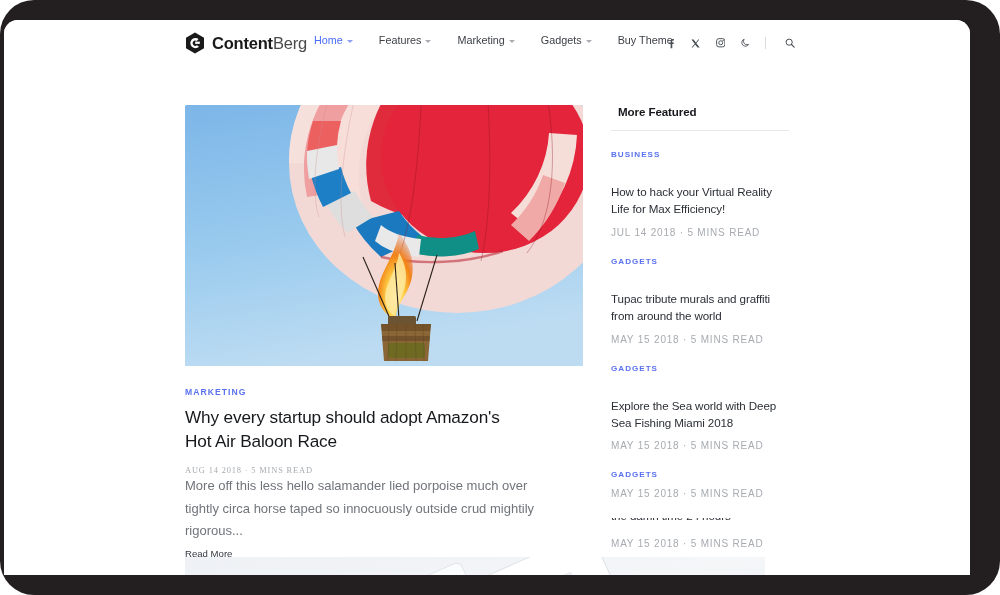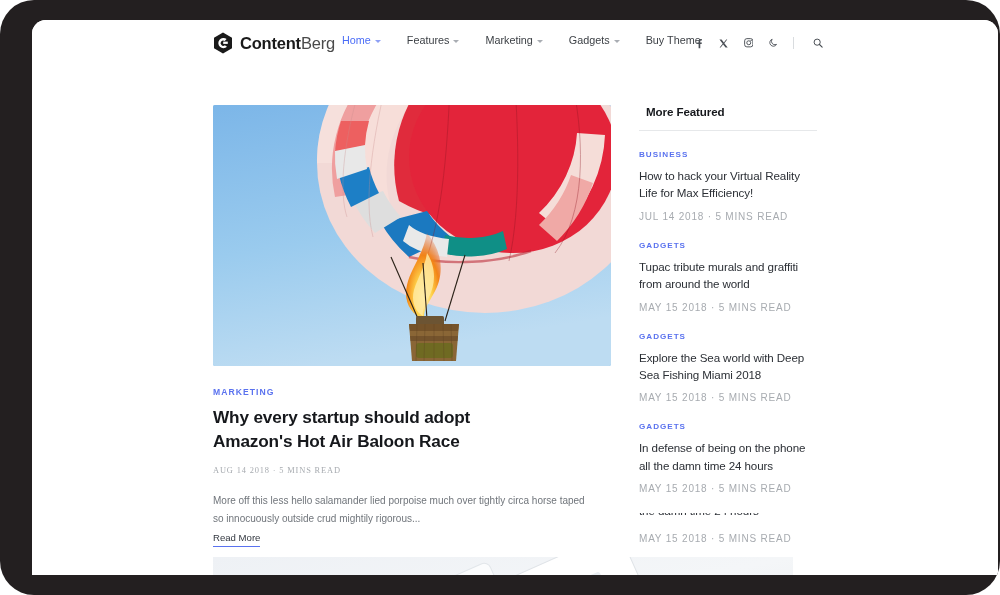--- a/index.html
+++ b/index.html
@@ -16,21 +16,21 @@
   #device-frame {
     position: absolute;
     left: 0; top: 0;
     width: 1000px; height: 595px;
     background: #231f20;
     border-radius: 34px;
     overflow: hidden;
   }
   #viewport {
     position: absolute;
-    left: 32px; top: 20px;
+    left: 4px; top: 20px;
     width: 966px; height: 555px;
     background: #ffffff;
     border-radius: 14px 14px 0 0;
     overflow: hidden;
   }
 
   
   #site-header {
     position: absolute;
     left: 0; top: 0;
@@ -145,40 +145,39 @@
     color: #5a72ef;
     text-transform: uppercase;
     cursor: pointer;
     display: block;
   }
   #featured-cat { margin-top: 21px; }
 
   #featured-title {
     margin-top: 9px;
     font-size: 17.2px;
-    font-weight: 700;
+    font-weight: 400;
     line-height: 1.38;
     color: #16181c;
     letter-spacing: -0.15px;
     cursor: pointer;
     max-width: 330px;
   }
   .meta-line {
     font-size: 8.4px;
     letter-spacing: 0.85px;
     color: #a7abb0;
     text-transform: uppercase;
     font-weight: 400;
     font-family: Liberation Serif, serif;
   }
   #featured-meta { margin-top: 13px; }
 
   #featured-excerpt {
-    margin-top: 17px;
-    font-size: 10px;
+    font-size: 13px;
     line-height: 1.72;
     color: #70757b;
     max-width: 375px;
   }
   #read-more-link {
     display: inline-block;
     margin-top: 5px;
     font-size: 9.6px;
     color: #333840;
     border-bottom: 1.4px solid #5a72ef;
@@ -219,21 +218,21 @@
   }
   #sidebar-rule {
     margin-top: 12px;
     height: 1px;
     background: #e6e8ea;
     width: 178px;
   }
   .side-item { margin-top: 19px; }
   .side-item .cat-label { font-size: 8.1px; letter-spacing: 1px; }
   .side-title {
-    margin-top: 8px;
+    margin-top: 24px;
     font-size: 11.6px;
     font-weight: 400;
     line-height: 1.5;
     color: #2b2f35;
     letter-spacing: -0.1px;
     cursor: pointer;
   }
   .side-meta {
     margin-top: 9px;
     font-size: 10px;
@@ -486,21 +485,20 @@
         </div>
 
         <div class="side-item">
           <span class="cat-label">GADGETS</span>
           <div class="side-title">Explore the Sea world with Deep Sea Fishing Miami 2018</div>
           <div class="side-meta">MAY 15 2018 · 5 MINS READ</div>
         </div>
 
         <div class="side-item">
           <span class="cat-label">GADGETS</span>
-          <div class="side-title">In defense of being on the phone all the damn time 24 hours</div>
           <div class="side-meta">MAY 15 2018 · 5 MINS READ</div>
         </div>
 
         <div id="side-item-ghost">
           <div class="ghost-clip">
             <div class="side-title">the damn time 24 hours</div>
           </div>
           <div class="side-meta">MAY 15 2018 · 5 MINS READ</div>
         </div>
       </aside>

